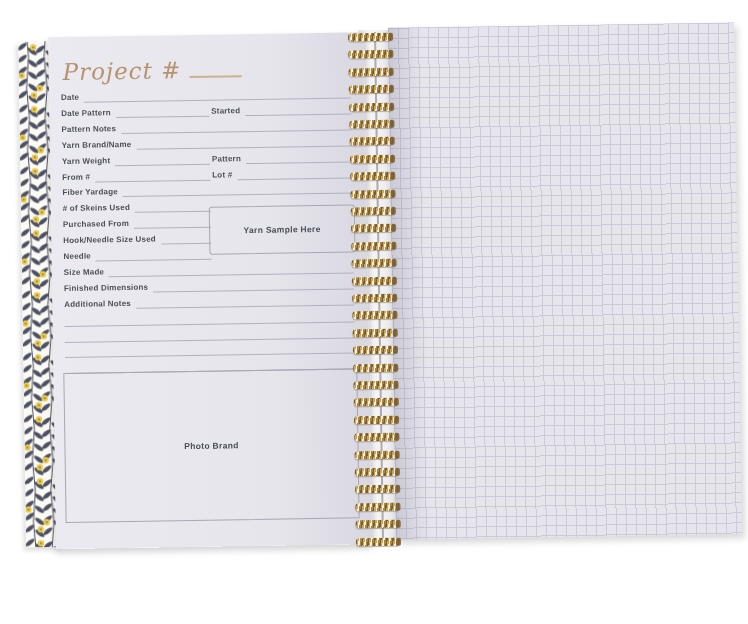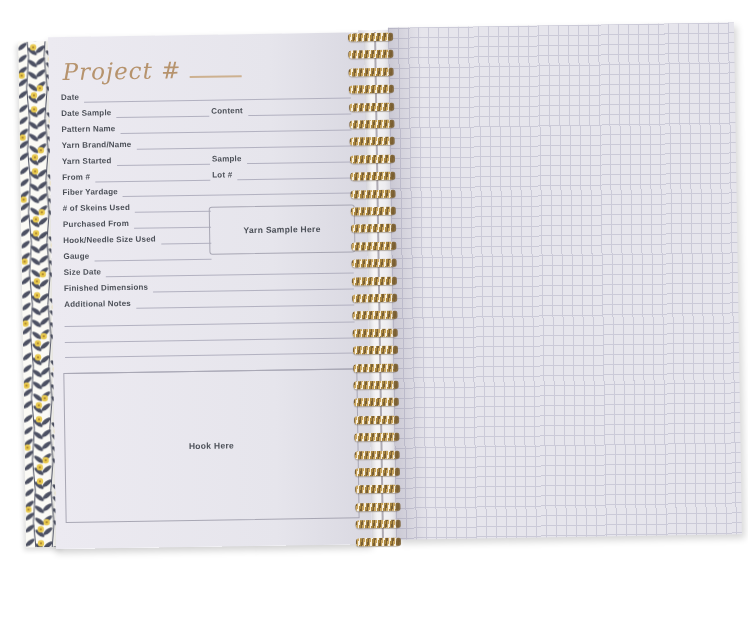--- a/index.html
+++ b/index.html
@@ -177,47 +177,47 @@
       </div>
       <div>
           <div class="frow" style="top: 54px;">
             <div class="fcol grow">
               <span class="flabel">Date</span>
               <span class="fline"></span>
             </div>
           </div>
           <div class="frow" style="top: 69.9px;">
             <div class="fcol fixed">
-              <span class="flabel">Date Sample</span>
+              <span class="flabel">Date Pattern</span>
               <span class="fline"></span>
             </div>
             <div class="fcol grow2">
-              <span class="flabel">Content</span>
+              <span class="flabel">Started</span>
               <span class="fline"></span>
             </div>
           </div>
           <div class="frow" style="top: 85.8px;">
             <div class="fcol grow">
-              <span class="flabel">Pattern Name</span>
+              <span class="flabel">Pattern Notes</span>
               <span class="fline"></span>
             </div>
           </div>
           <div class="frow" style="top: 101.7px;">
             <div class="fcol grow">
               <span class="flabel">Yarn Brand/Name</span>
               <span class="fline"></span>
             </div>
           </div>
           <div class="frow" style="top: 117.6px;">
             <div class="fcol fixed">
-              <span class="flabel">Yarn Started</span>
+              <span class="flabel">Yarn Weight</span>
               <span class="fline"></span>
             </div>
             <div class="fcol grow2">
-              <span class="flabel">Sample</span>
+              <span class="flabel">Pattern</span>
               <span class="fline"></span>
             </div>
           </div>
           <div class="frow" style="top: 133.5px;">
             <div class="fcol fixed">
               <span class="flabel">From #</span>
               <span class="fline"></span>
             </div>
             <div class="fcol grow2">
               <span class="flabel">Lot #</span>
@@ -243,27 +243,27 @@
             </div>
           </div>
           <div class="frow" style="top: 197.1px;">
             <div class="fcol fixed">
               <span class="flabel">Hook/Needle Size Used</span>
               <span class="fline"></span>
             </div>
           </div>
           <div class="frow" style="top: 213px;">
             <div class="fcol fixed">
-              <span class="flabel">Gauge</span>
+              <span class="flabel">Needle</span>
               <span class="fline"></span>
             </div>
           </div>
           <div class="frow" style="top: 228.9px;">
             <div class="fcol grow">
-              <span class="flabel">Size Date</span>
+              <span class="flabel">Size Made</span>
               <span class="fline"></span>
             </div>
           </div>
           <div class="frow" style="top: 244.8px;">
             <div class="fcol grow">
               <span class="flabel">Finished Dimensions</span>
               <span class="fline"></span>
             </div>
           </div>
           <div class="frow" style="top: 260.7px;">
@@ -274,21 +274,21 @@
           </div>
           <div class="xline" style="top: 276.6px;"></div>
           <div class="xline" style="top: 292.5px;"></div>
           <div class="xline" style="top: 308.4px;"></div>
           <div class="xline" style="top: 324.3px;"></div>
         </div>
       <div class="sample-box">
         <span class="box-label">Yarn Sample Here</span>
       </div>
       <div class="photo-box">
-        <span class="box-label">Hook Here</span>
+        <span class="box-label">Photo Brand</span>
       </div>
     </div>
 
     <div class="page-right">
       <div class="grid-overlay"></div>
       <div class="spine-shade-right"></div>
     </div>
 
     <div class="binding">
         <div class="loop" style="top: 5px;"></div>

